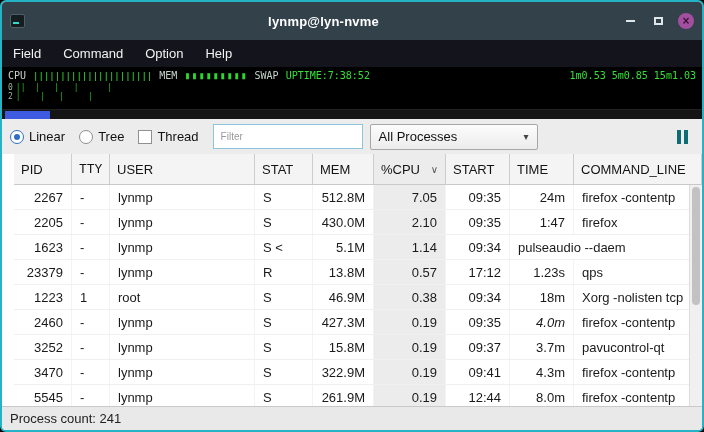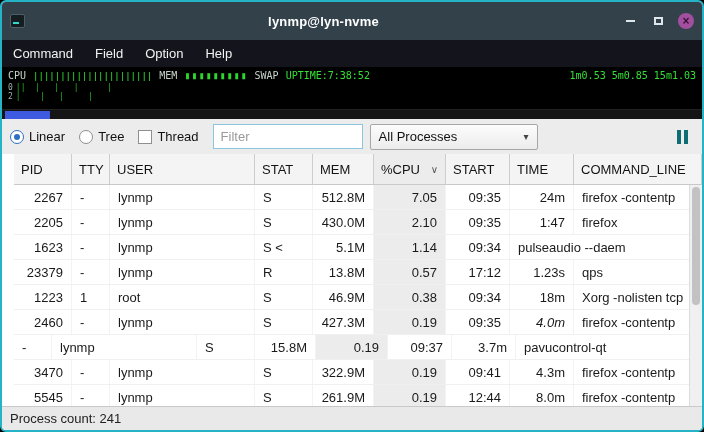--- a/index.html
+++ b/index.html
@@ -48,21 +48,21 @@
   
   .toolbar { flex:0 0 35px; background:#ececec; display:flex; align-items:center;
              padding:0 8px; gap:7px; font-size:13px; color:#111; }
   .ctl-group { display:flex; align-items:center; gap:5px; margin-right:7px; cursor:default; }
   .radio { width:14px; height:14px; border-radius:50%; border:1px solid #8f8f8f; background:#fff;
            position:relative; display:inline-block; }
   .radio.checked { border-color:#2f6fc2; }
   .radio.checked::after { content:''; position:absolute; inset:3px; border-radius:50%; background:#2f6fc2; }
   .checkbox { width:14px; height:14px; border:1px solid #8f8f8f; background:#fff; display:inline-block; }
   .filter-input { width:150px; height:25px; border:1px solid #8ec5de; background:#fff;
-                  padding:0 7px; font-size:13px; font-family:"Liberation Sans",sans-serif; color:#333; outline:none; }
+                  padding:0 7px; font-size:10px; font-family:"Liberation Sans",sans-serif; color:#333; outline:none; }
   .filter-input::placeholder { color:#9a9a9a; }
   .combo { min-width:168px; height:26px; border:1px solid #a6a6a6; border-radius:2px;
            background:linear-gradient(#fcfcfc,#ececec); display:flex; align-items:center;
            padding:0 8px; gap:8px; cursor:default; }
   .combo-label { flex:1; }
   .combo-arrow { color:#444; font-size:10px; }
   .pause-btn { margin-left:auto; display:flex; gap:3px; padding:4px 6px; cursor:default; }
   .pause-btn i { width:4px; height:14px; background:#0d6d72; display:block; }
 
   
@@ -99,22 +99,22 @@
           <span class="min-glyph"></span>
         </span>
       <span class="wbtn">
           <span class="max-glyph"></span>
         </span>
       <span class="wbtn close-btn">×</span>
     </span>
   </div>
 
   <div class="menubar" id="menubar">
+      <span class="menu-item">Field</span>
       <span class="menu-item">Command</span>
-      <span class="menu-item">Field</span>
       <span class="menu-item">Option</span>
       <span class="menu-item">Help</span>
     </div>
 
   <div class="monitor">
     <div class="mline">
       <span class="mlabel">CPU</span>
       <span class="mbar">||||||||||||||||||||||</span>
       <span class="mlabel">MEM</span>
       <span class="mbar mem">▮▮▮▮▮▮▮▮▮</span>
@@ -154,21 +154,21 @@
         <i></i>
         <i></i>
       </span>
   </div>
 
   <div class="table-area">
     <div class="thead" id="thead">
         <div class="th" style="width: 58px;">
           <span>PID</span>
         </div>
-        <div class="th" style="width: 38px;">
+        <div class="th" style="width: 38px; font-family: Liberation Mono, monospace;">
           <span>TTY</span>
         </div>
         <div class="th" style="width: 145px;">
           <span>USER</span>
         </div>
         <div class="th" style="width: 58px;">
           <span>STAT</span>
         </div>
         <div class="th" style="width: 61px;">
           <span>MEM</span>
@@ -247,20 +247,21 @@
           <div class="td" style="width: 38px;">-</div>
           <div class="td" style="width: 145px;">lynmp</div>
           <div class="td" style="width: 58px;">S</div>
           <div class="td al-r" style="width: 61px;">427.3M</div>
           <div class="td sorted al-r" style="width: 72px;">0.19</div>
           <div class="td al-r" style="width: 64px;">09:35</div>
           <div class="td al-r" style="width: 64px; font-style: italic;">4.0m</div>
           <div class="td" style="flex: 1 1 0%;">firefox -contentp</div>
         </div>
         <div class="tr">
+          <div class="td al-r" style="width: 58px;">3252</div>
           <div class="td" style="width: 38px;">-</div>
           <div class="td" style="width: 145px;">lynmp</div>
           <div class="td" style="width: 58px;">S</div>
           <div class="td al-r" style="width: 61px;">15.8M</div>
           <div class="td sorted al-r" style="width: 72px;">0.19</div>
           <div class="td al-r" style="width: 64px;">09:37</div>
           <div class="td al-r" style="width: 64px;">3.7m</div>
           <div class="td" style="flex: 1 1 0%;">pavucontrol-qt</div>
         </div>
         <div class="tr">

